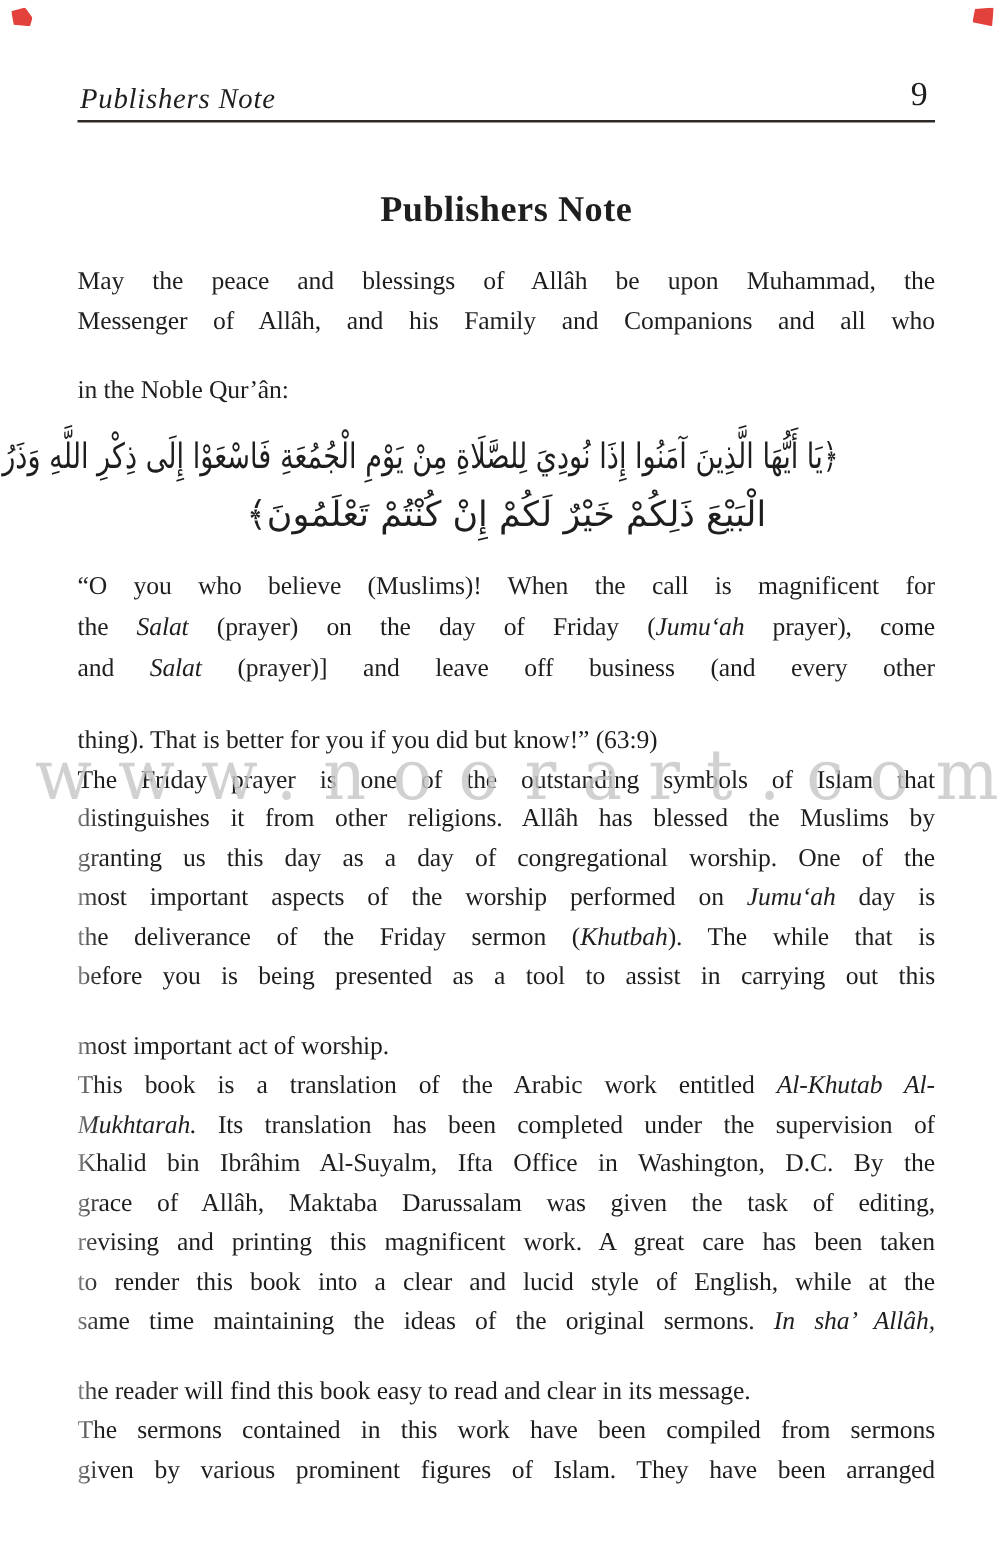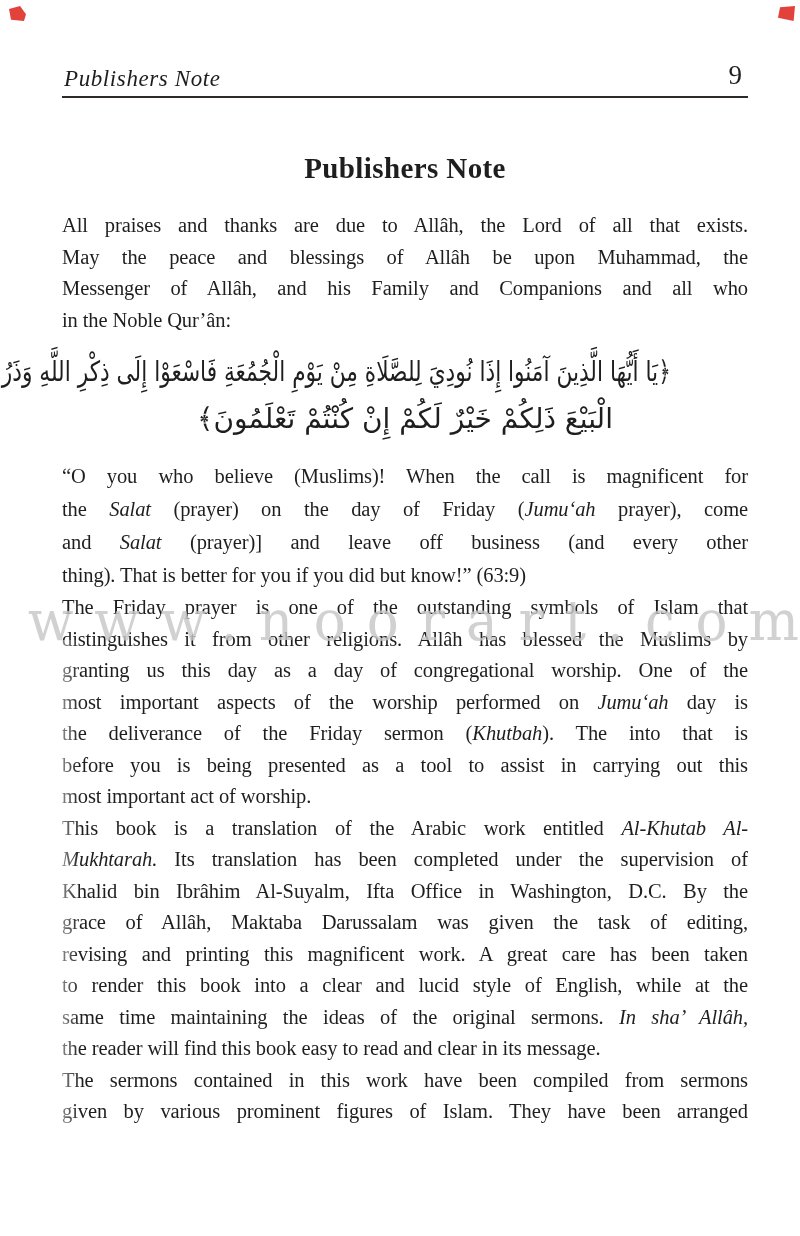--- a/index.html
+++ b/index.html
@@ -18,21 +18,21 @@
   .running{position:absolute;left:2px;top:2px;font-style:italic;font-size:23px;letter-spacing:.6px;}
   .pagenum{position:absolute;right:6px;top:-4px;font-size:27px;}
 
   .title{position:absolute;top:152px;left:62px;width:686px;text-align:center;
     font-size:29px;font-weight:bold;letter-spacing:.4px;z-index:1;}
 
   .content{position:absolute;top:210px;left:62px;width:686px;font-size:20.5px;z-index:1;}
   .content .block{margin:0;}
   .ln{height:31.5px;line-height:31.5px;overflow:hidden;
     text-align:justify;text-align-last:justify;letter-spacing:-.1px;}
-  .ln-end{text-align-last:left;}
+  .ln-end{text-align-last:left;margin-top:24px;}
   em{font-style:italic;}
 
   .arabic{direction:rtl;text-align:center;font-family:"DejaVu Sans",sans-serif;
     font-size:28px;margin:12px 0 18px;}
   .arabic .aln{line-height:47px;white-space:nowrap;}
 
   .quote{margin:0 5px 0 33px;}
   .quote .ln{height:33px;line-height:33px;}
 
   .mt12{margin-top:12px;} .mt9{margin-top:9px;}
@@ -52,21 +52,20 @@
 
 <div class="header">
   <span class="running">Publishers Note</span>
   <span class="pagenum">9</span>
 </div>
 
 <div class="title">Publishers Note</div>
 
 <div class="content">
   <div class="block">
-      <div class="ln"><span>All praises and thanks are due to Allâh, the Lord of all that exists.</span></div>
       <div class="ln"><span>May the peace and blessings of Allâh be upon Muhammad, the</span></div>
       <div class="ln"><span>Messenger of Allâh, and his Family and Companions and all who</span></div>
       <div class="ln ln-end"><span>in the Noble Qur’ân:</span></div>
     </div>
 
   <div class="arabic">
     <div class="aln fit" style="transform: scaleX(0.775141); transform-origin: center center;">﴿يَا أَيُّهَا الَّذِينَ آمَنُوا إِذَا نُودِيَ لِلصَّلَاةِ مِنْ يَوْمِ الْجُمُعَةِ فَاسْعَوْا إِلَى ذِكْرِ اللَّهِ وَذَرُوا</div>
     <div class="aln fit">الْبَيْعَ ذَلِكُمْ خَيْرٌ لَكُمْ إِنْ كُنْتُمْ تَعْلَمُونَ﴾</div>
   </div>
 
@@ -75,21 +74,21 @@
       <div class="ln"><span>the </span><em>Salat</em><span> (prayer) on the day of Friday (</span><em>Jumu‘ah</em><span> prayer), come</span></div>
       <div class="ln"><span>and </span><em>Salat</em><span> (prayer)] and leave off business (and every other</span></div>
       <div class="ln ln-end"><span>thing). That is better for you if you did but know!” (63:9)</span></div>
     </div>
 
   <div class="block mt12">
       <div class="ln"><span>The Friday prayer is one of the outstanding symbols of Islam that</span></div>
       <div class="ln"><span>distinguishes it from other religions. Allâh has blessed the Muslims by</span></div>
       <div class="ln"><span>granting us this day as a day of congregational worship. One of the</span></div>
       <div class="ln"><span>most important aspects of the worship performed on </span><em>Jumu‘ah</em><span> day is</span></div>
-      <div class="ln"><span>the deliverance of the Friday sermon (</span><em>Khutbah</em><span>). The into that is</span></div>
+      <div class="ln"><span>the deliverance of the Friday sermon (</span><em>Khutbah</em><span>). The while that is</span></div>
       <div class="ln"><span>before you is being presented as a tool to assist in carrying out this</span></div>
       <div class="ln ln-end"><span>most important act of worship.</span></div>
     </div>
 
   <div class="block mt9">
       <div class="ln"><span>This book is a translation of the Arabic work entitled </span><em>Al-Khutab Al-</em></div>
       <div class="ln"><em>Mukhtarah.</em><span> Its translation has been completed under the supervision of</span></div>
       <div class="ln"><span>Khalid bin Ibrâhim Al-Suyalm, Ifta Office in Washington, D.C. By the</span></div>
       <div class="ln"><span>grace of Allâh, Maktaba Darussalam was given the task of editing,</span></div>
       <div class="ln"><span>revising and printing this magnificent work. A great care has been taken</span></div>

